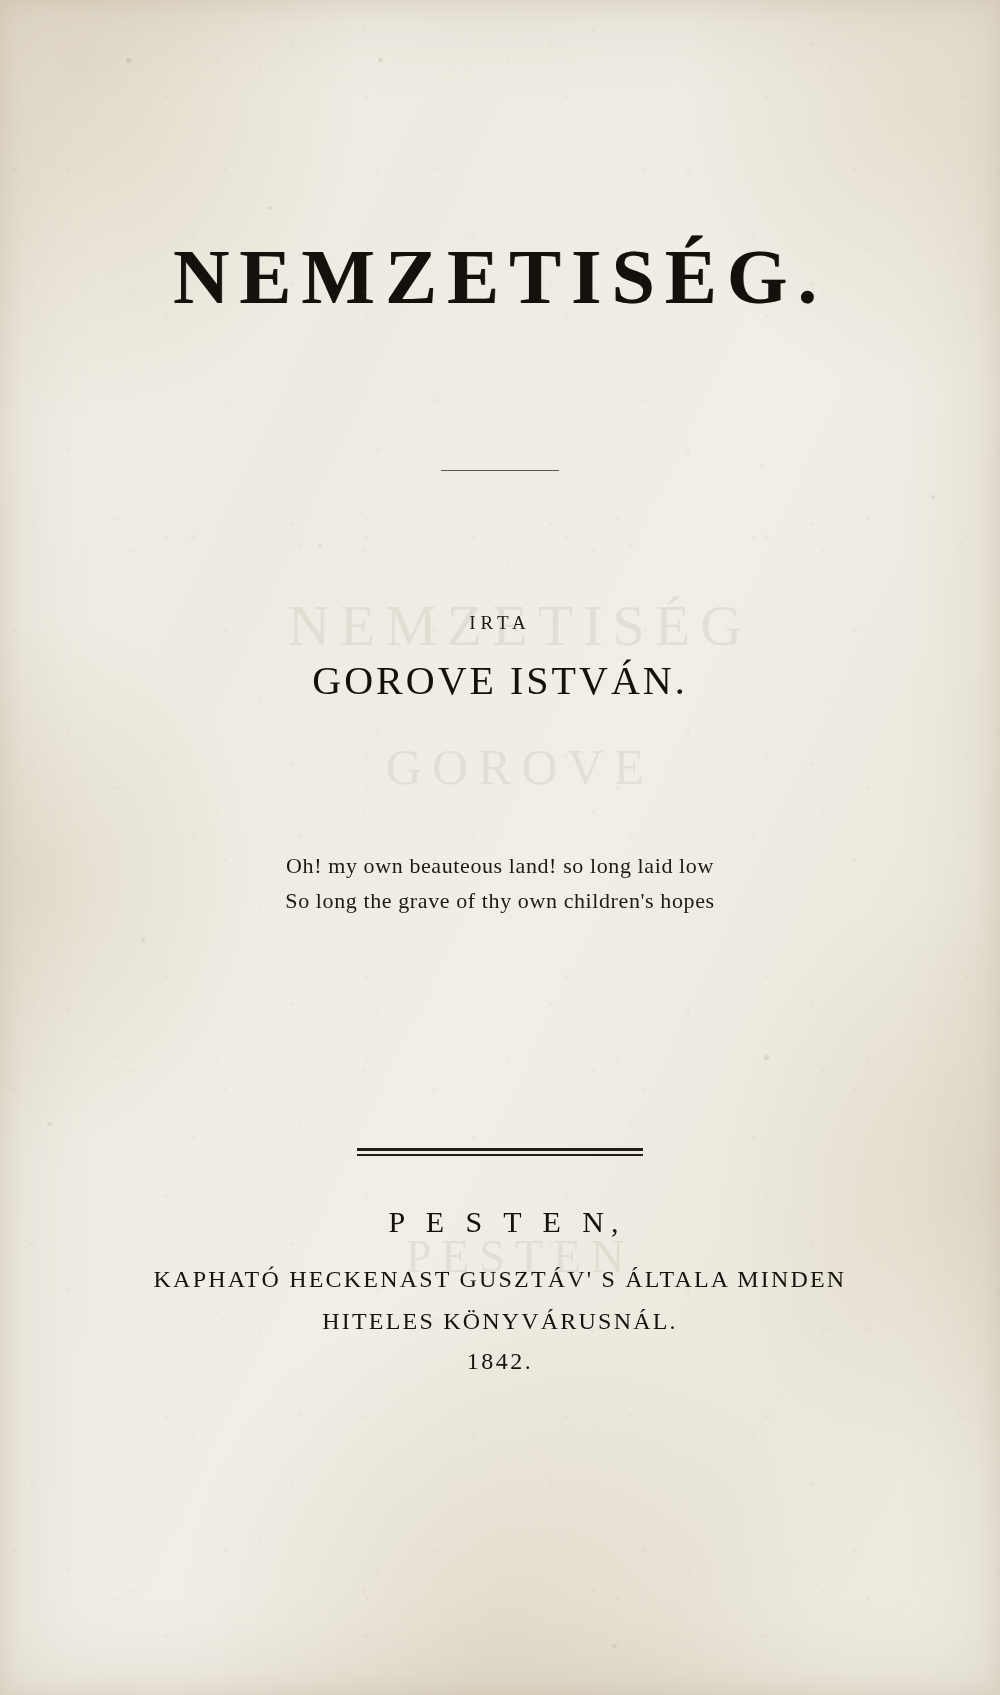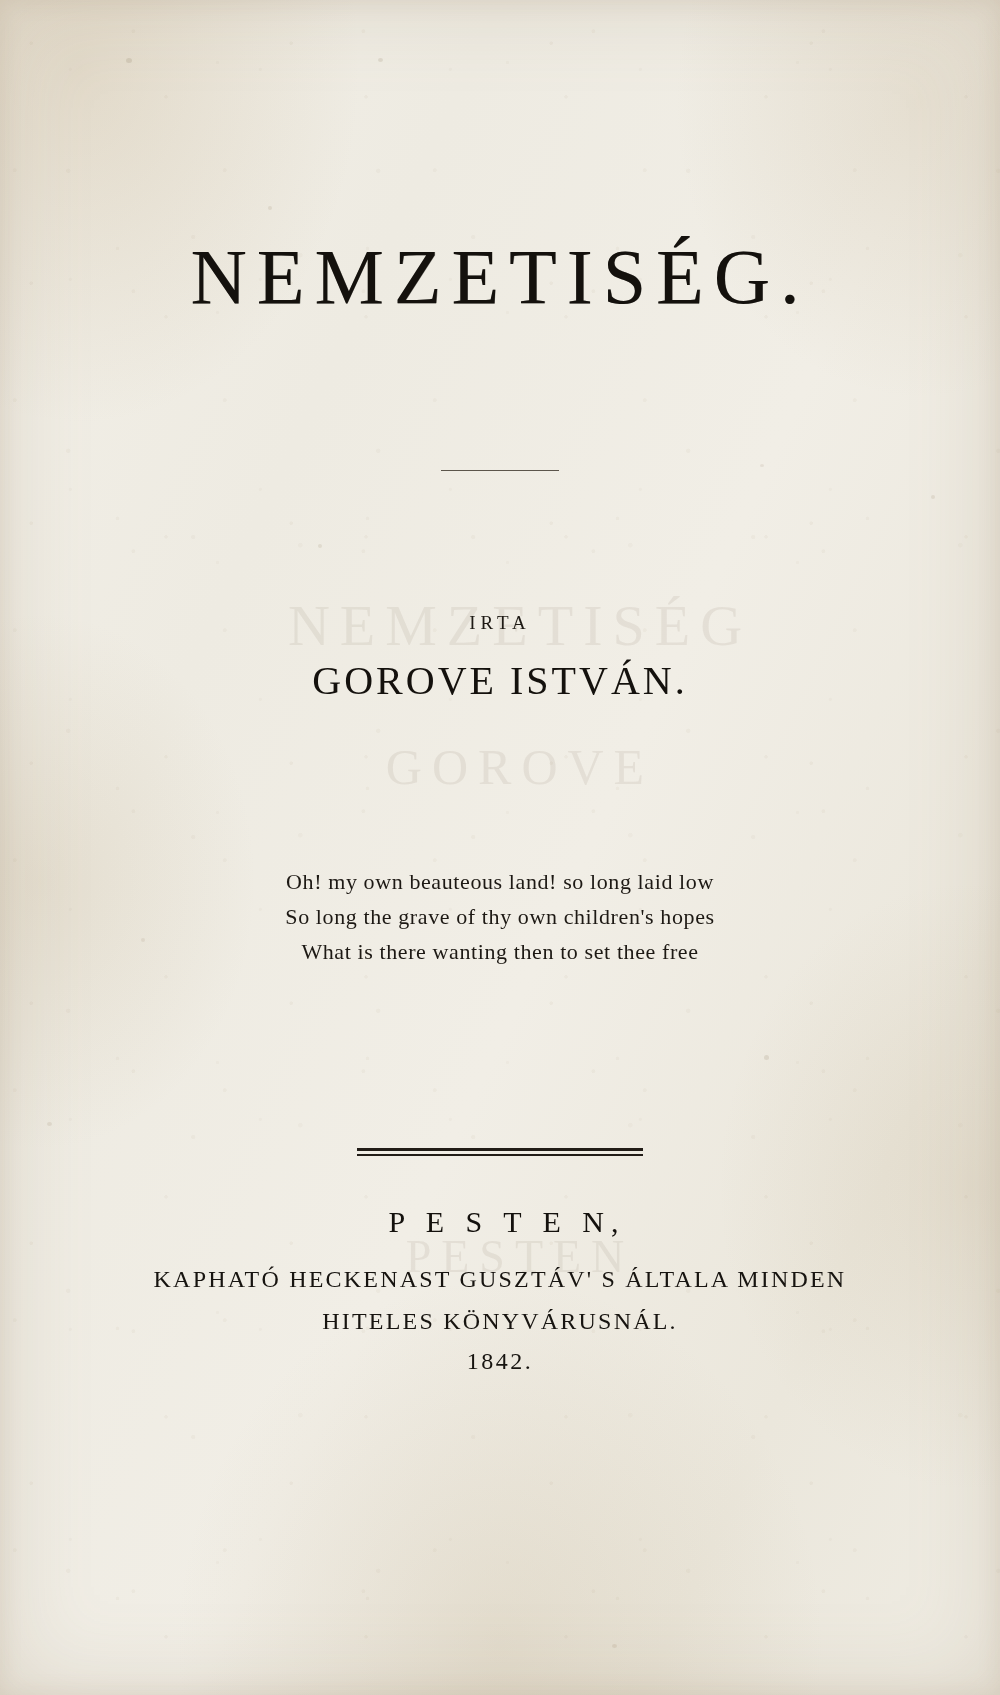--- a/index.html
+++ b/index.html
@@ -64,21 +64,21 @@
   }
 
   .title {
     position: absolute;
     top: 232px;
     left: 0;
     right: 0;
     font-family: "Liberation Serif", serif;
     font-size: 78px;
     letter-spacing: 10px;
-    font-weight: 400;
+    font-weight: 700;
     color: #14110d;
     text-shadow: 0.4px 0.4px 0 rgba(20,17,13,0.45);
   }
 
   .rule-thin {
     position: absolute;
     top: 470px;
     left: 50%;
     transform: translateX(-50%);
     width: 118px;
@@ -111,21 +111,20 @@
     position: absolute;
     top: 848px;
     left: 50%;
     transform: translateX(-50%);
     width: 520px;
     text-align: center;
     font-size: 22px;
     line-height: 35px;
     color: #1d1914;
     letter-spacing: 0.6px;
-    margin-top: 16px;
   }
   .epigraph .line {
     white-space: nowrap;
   }
   .attribution {
     position: absolute;
     top: 984px;
     left: 50%;
     transform: translateX(-50%);
     width: 520px;
@@ -230,21 +229,20 @@
 
     <div class="rule-thin"></div>
 
     <div class="irta">IRTA</div>
 
     <div class="author">GOROVE ISTVÁN.</div>
 
     <div class="epigraph">
       <div class="line">Oh! my own beauteous land! so long laid low</div>
       <div class="line">So long the grave of thy own children's hopes</div>
-      <div class="line">What is there wanting then to set thee free</div>
     </div>
 
 
     <div class="rule-double">
       <div class="r1"></div>
       <div class="r2"></div>
     </div>
 
     <div class="imprint-city">P E S T E N,</div>
     <div class="imprint-line1">KAPHATÓ HECKENAST GUSZTÁV' S ÁLTALA MINDEN</div>

